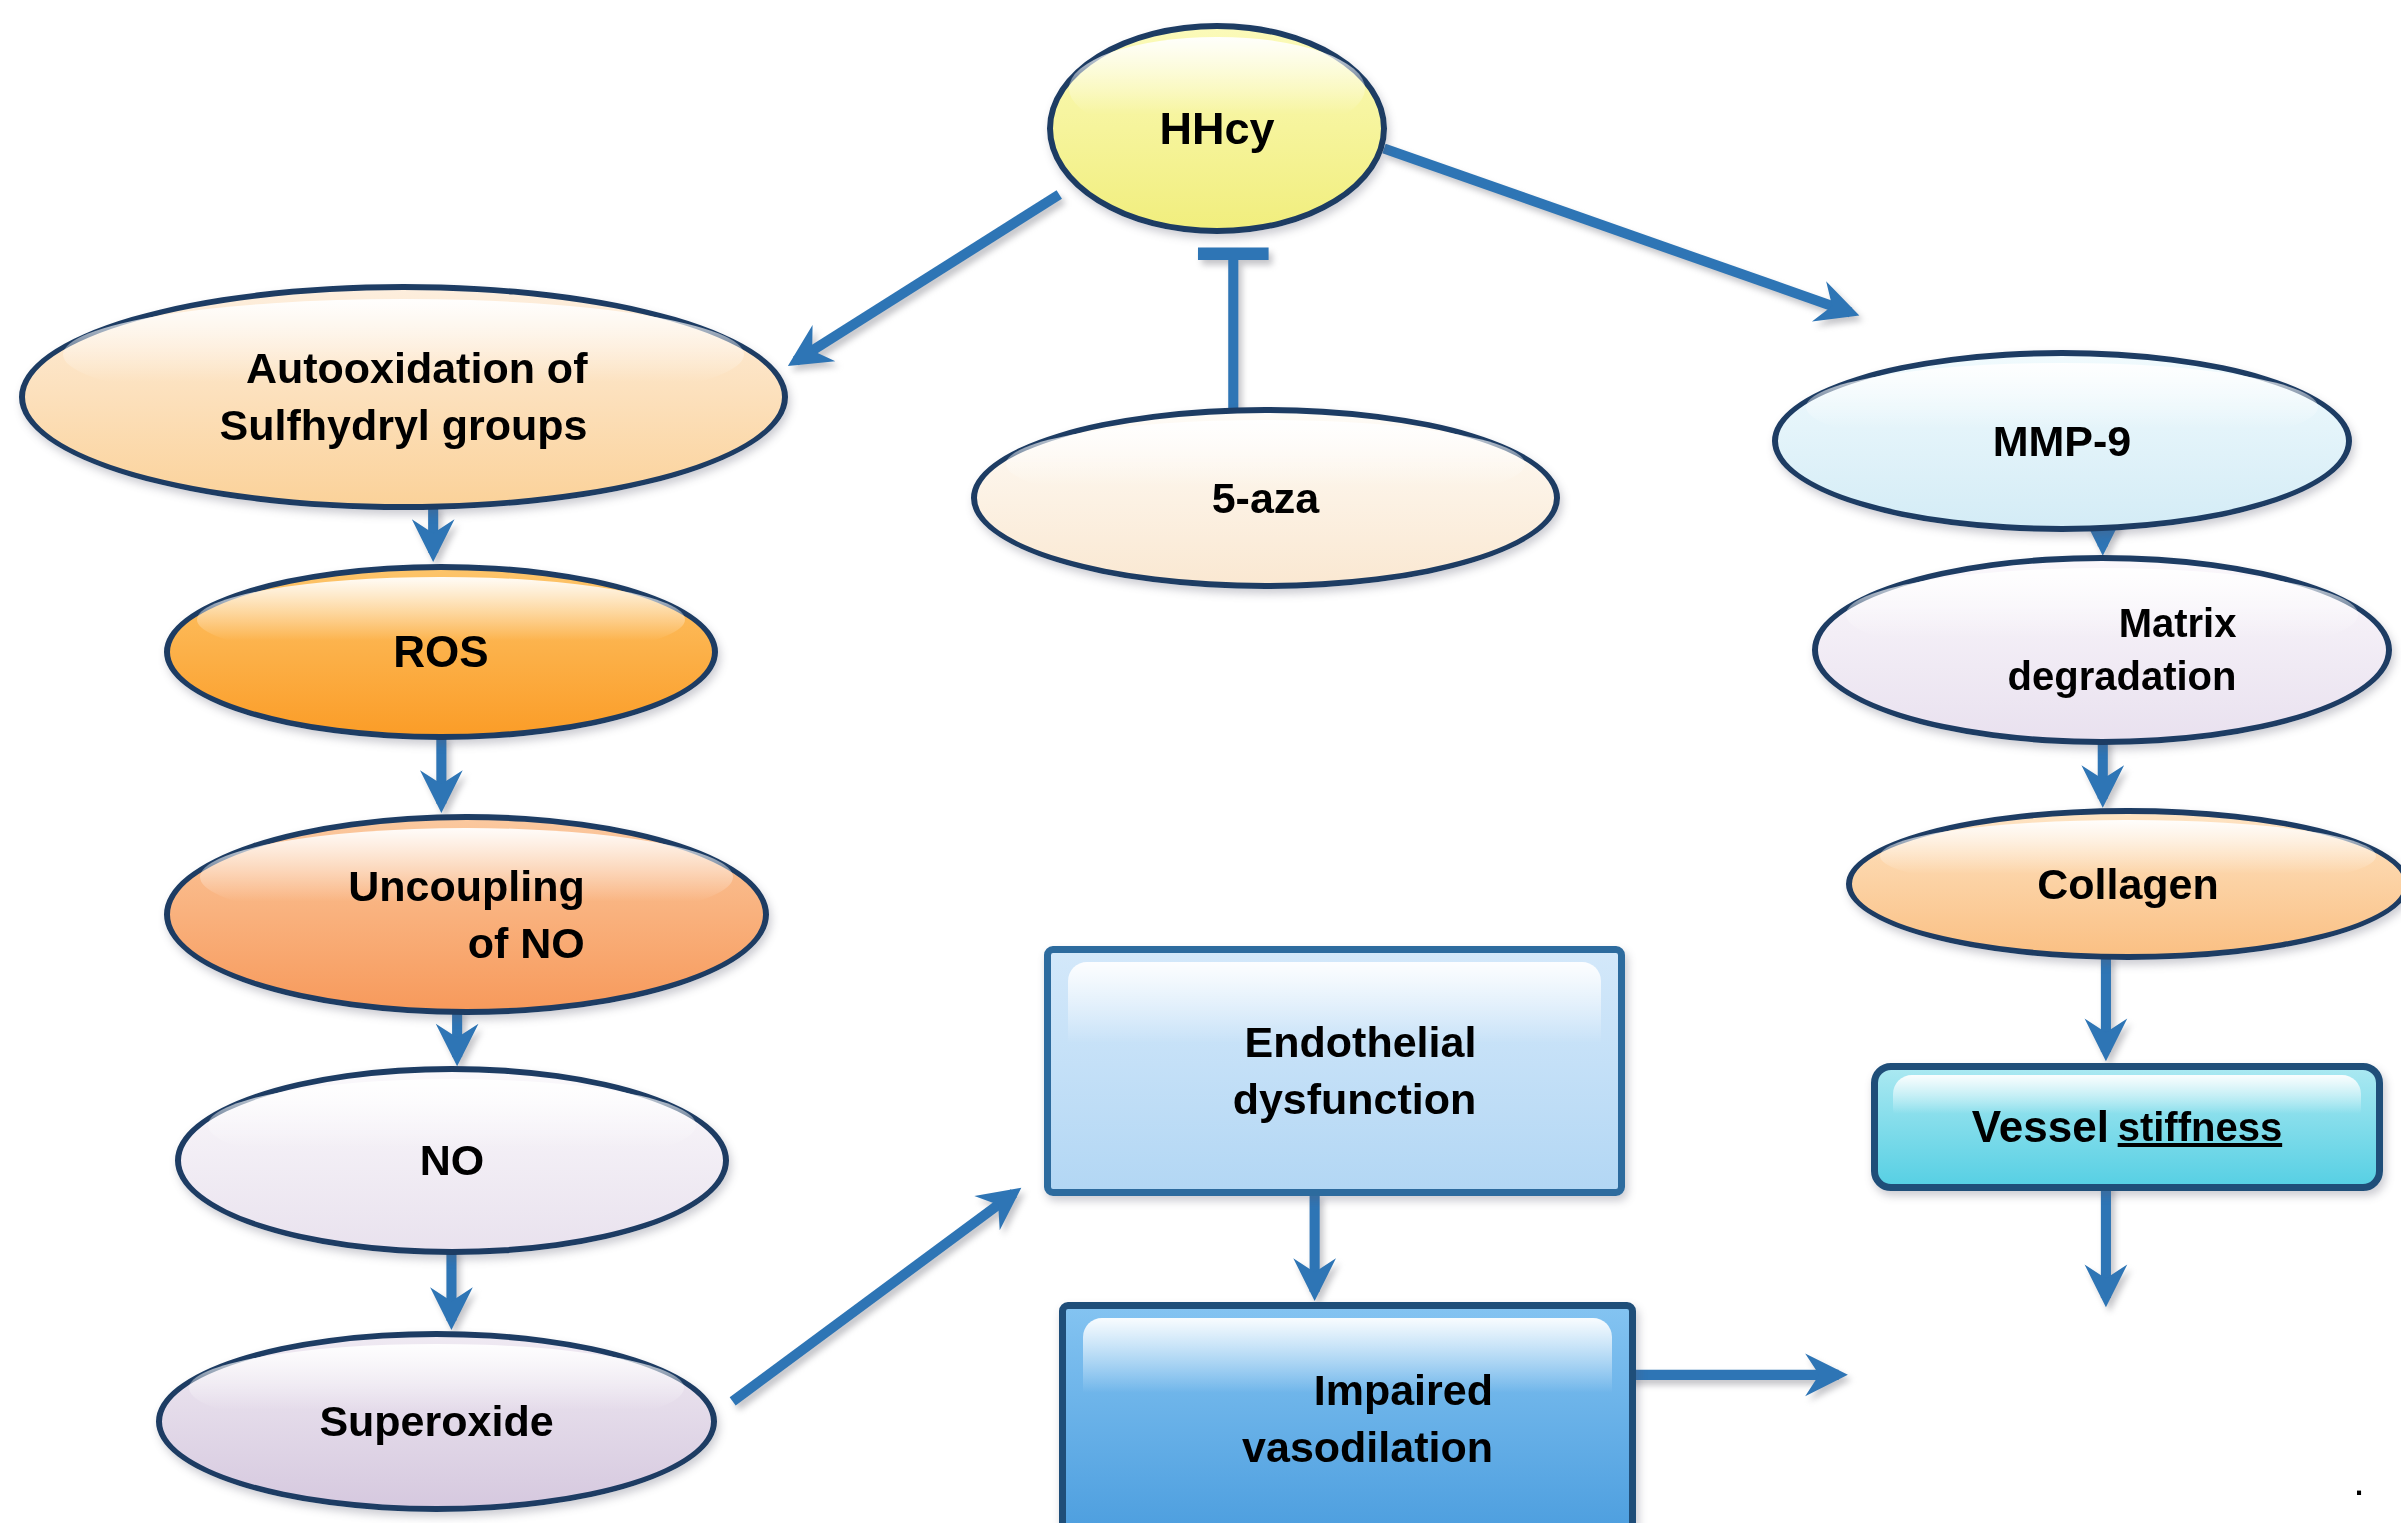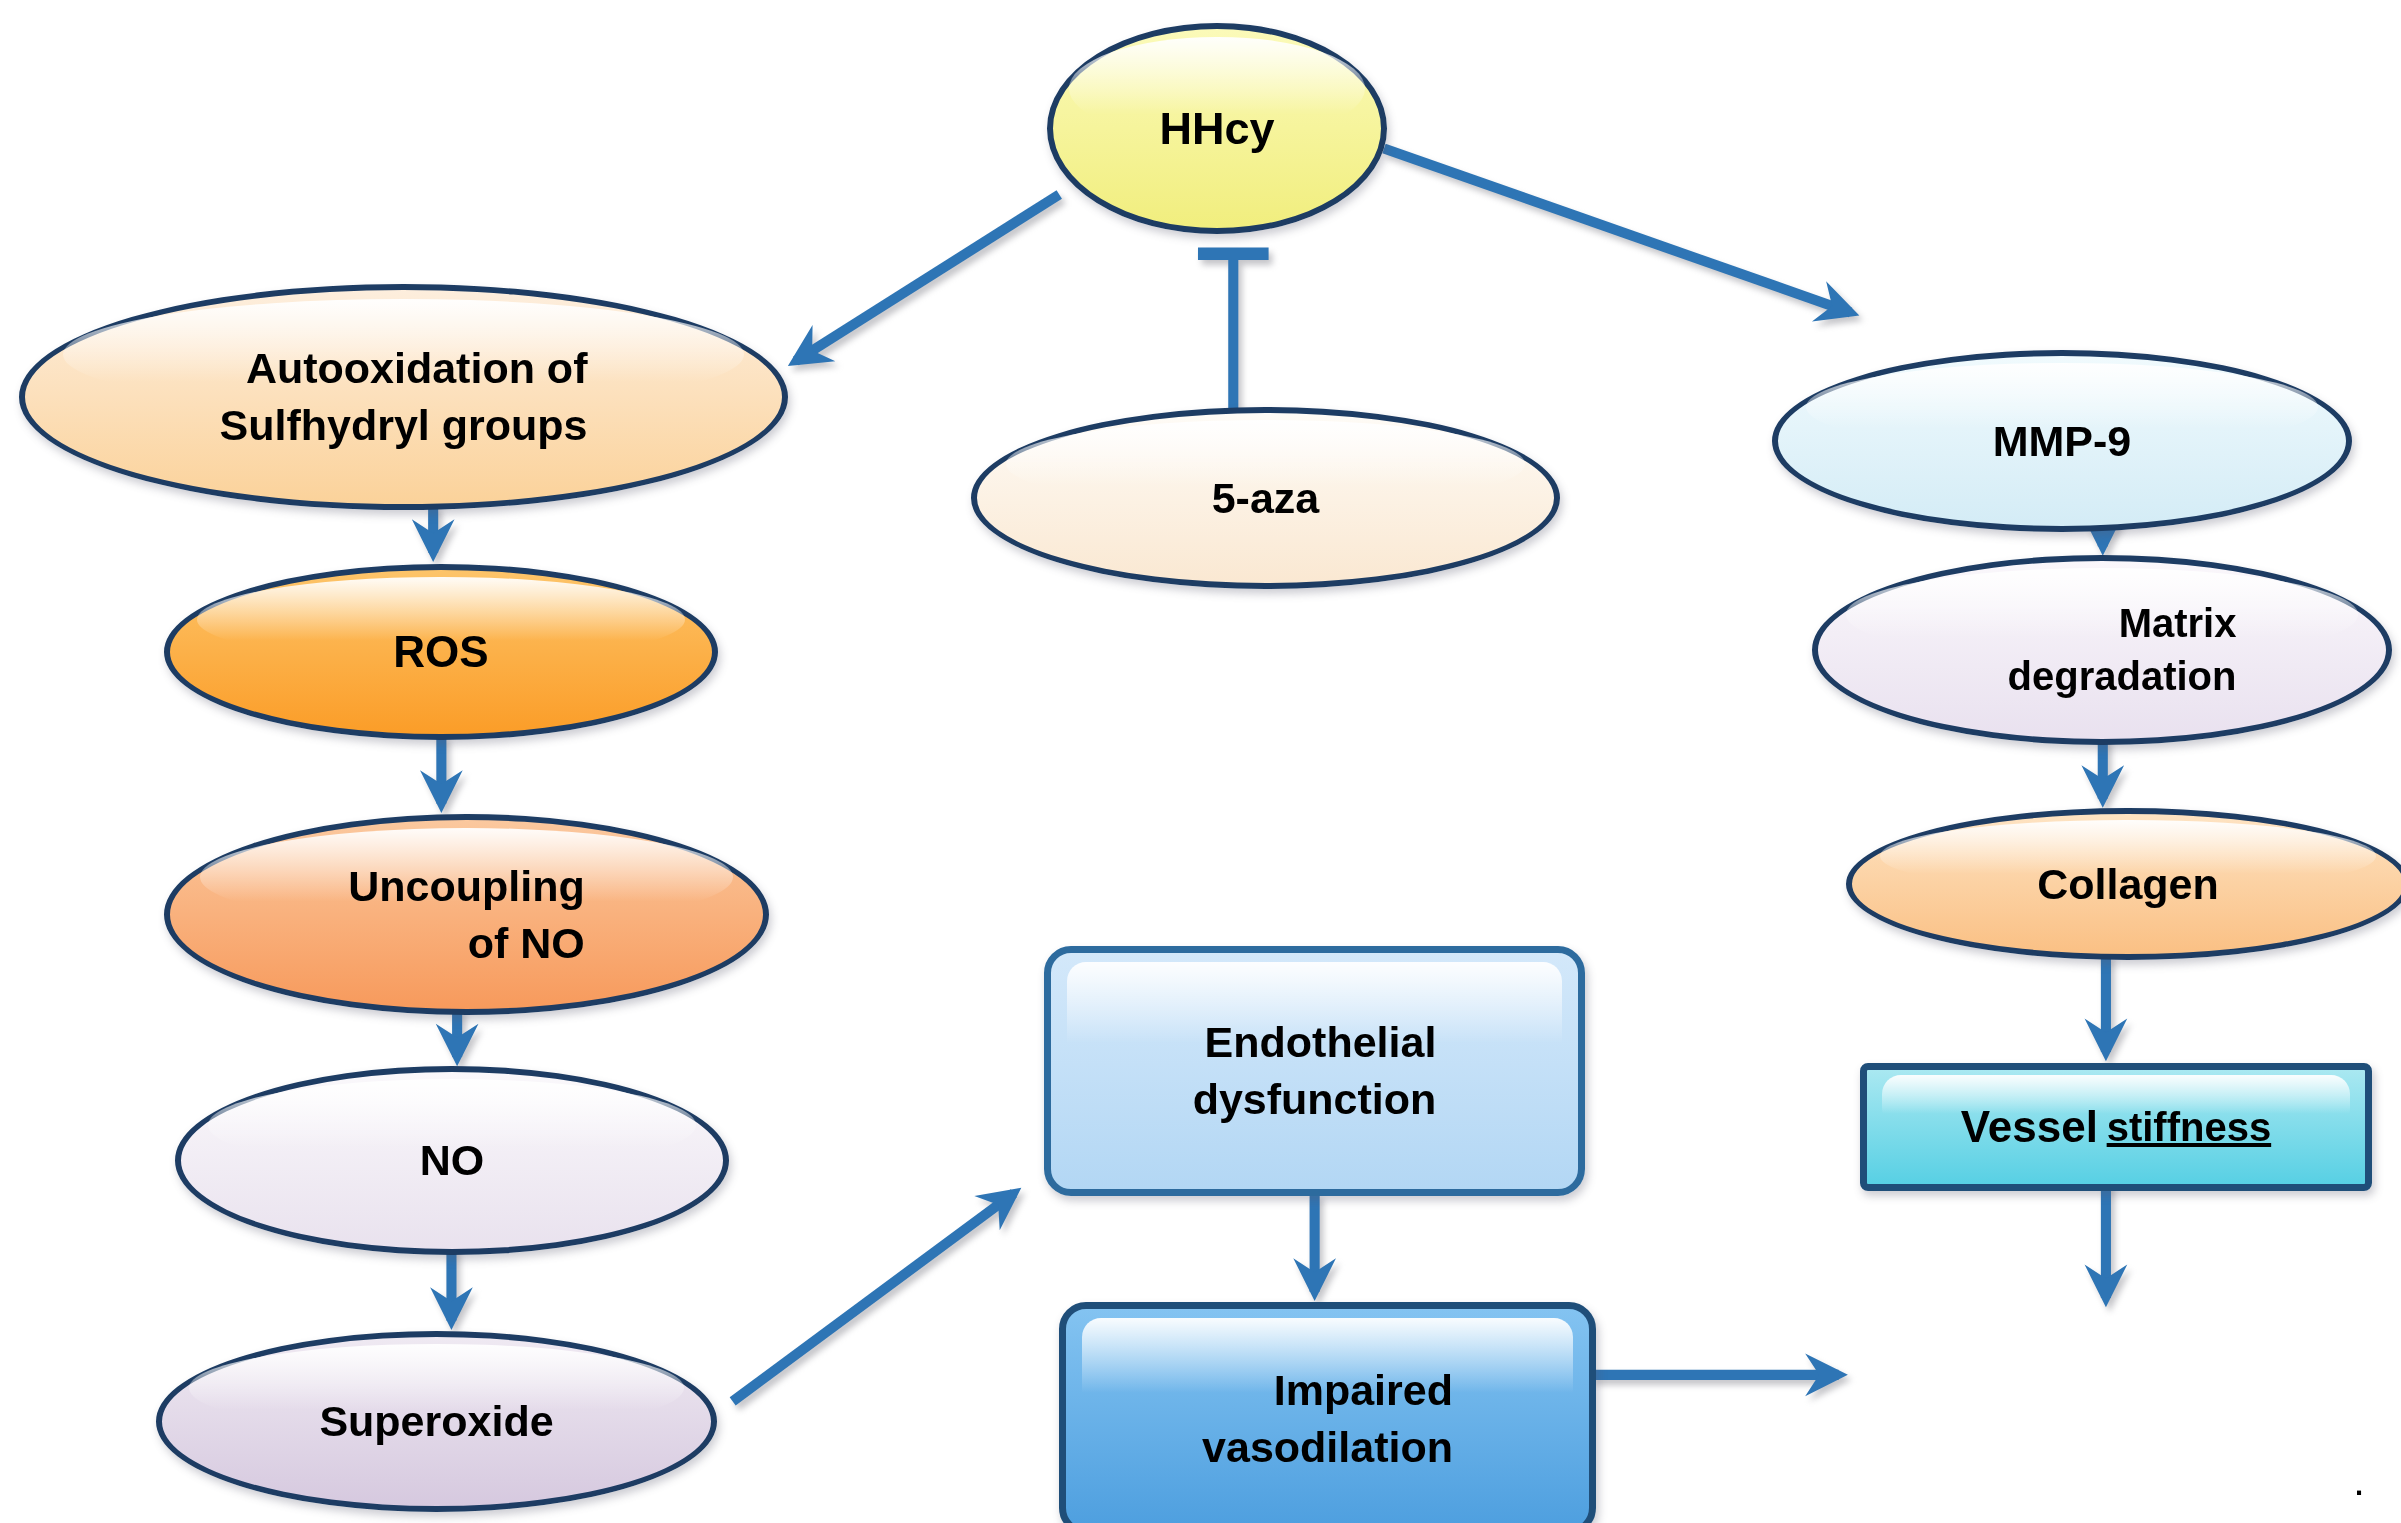--- a/index.html
+++ b/index.html
@@ -9,22 +9,22 @@
   }
   #canvas{position:relative;width:2401px;height:1524px;background:#ffffff;}
 
   
   .node{
     position:absolute;display:flex;align-items:center;justify-content:center;
     text-align:right;font-weight:bold;color:#000;
     box-shadow:2.5px 5px 8.8px rgba(90,90,110,.30);
   }
   .ellipse{border-radius:50%;border:6.3px solid #1d3c63;}
-  .rrect{border-radius:27px;border:7px solid #1f4e79;}
-  .rrect-sm{border-radius:8px;border:7.6px solid #1f4e79;}
+  .rrect{border-radius:9px;border:7px solid #1f4e79;padding-left:40px;}
+  .rrect-sm{border-radius:20px;border:7.6px solid #1f4e79;margin-left:11px;}
   .node::before{ 
     content:"";position:absolute;left:5%;top:4%;width:90%;height:52%;
     border-radius:50%;
     background:linear-gradient(to bottom, rgba(255,255,255,.95), rgba(255,255,255,0) 75%);
     pointer-events:none;
   }
   .rrect::before,.rrect-sm::before{left:3%;top:4%;width:94%;height:46%;border-radius:19px;}
   .lbl{white-space:pre-line;line-height:1.32;position:relative;z-index:2;}
 
   

